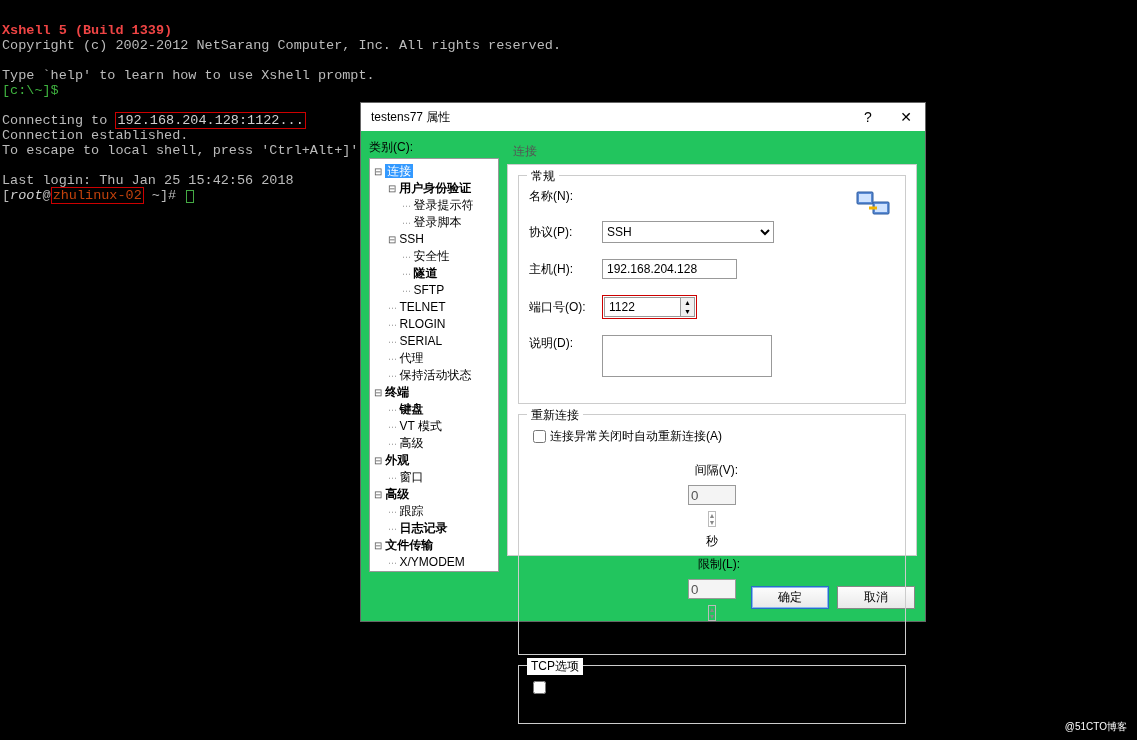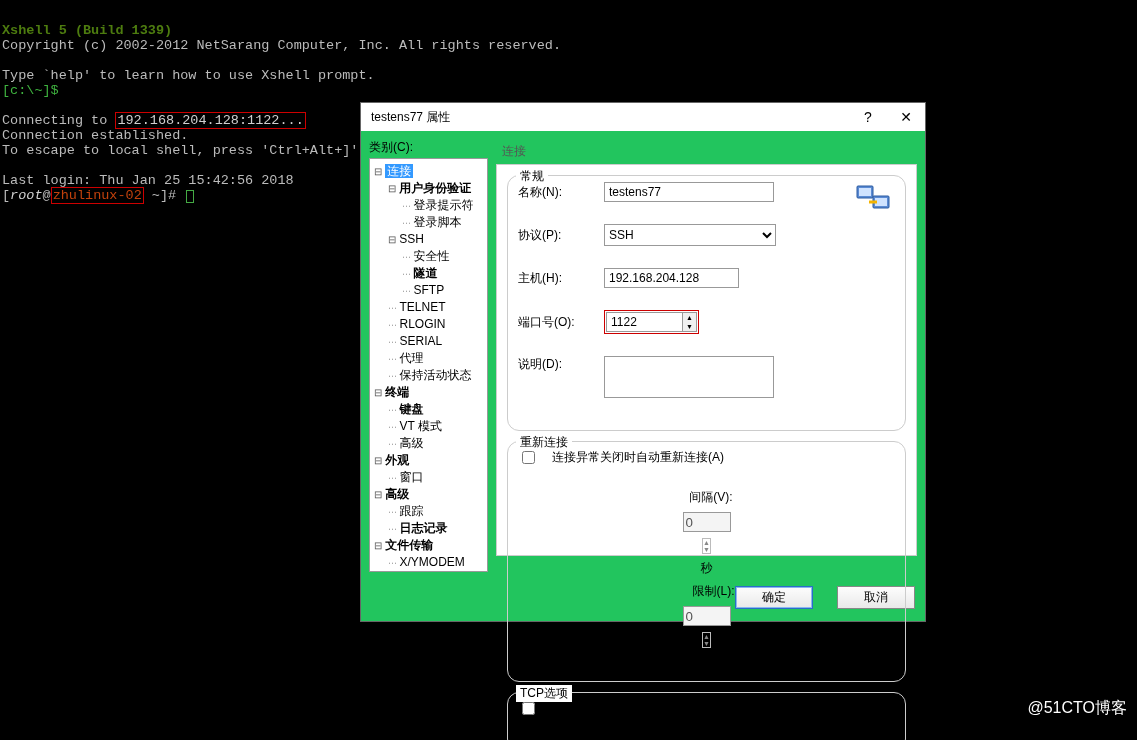--- a/index.html
+++ b/index.html
@@ -19,21 +19,21 @@
     width: 1137px;
     height: 740px;
     background: #000;
     color: #bbb;
     font-family: "Consolas", "Courier New", monospace;
     font-size: 13.5px;
     line-height: 15px;
     padding: 8px 0 0 2px;
     white-space: pre;
   }
-  .term-white { color: #4d7c0f; font-weight: bold; }
+  .term-white { color: #ef4444; font-weight: bold; }
   .term-green { color: #3fb33f; }
   .term-red-box { color: #d0d0d0; border: 1px solid #c00; padding: 0 1px; }
   .term-red-host { color: #c2410c; border: 1px solid #c00; padding: 0 1px; }
   .prompt-user { color: #d0d0d0; font-style: italic; }
   .cursor-block {
     display: inline-block;
     width: 8px; height: 13px;
     border: 1px solid #4a4;
     vertical-align: bottom;
     margin-left: 2px;
@@ -66,21 +66,21 @@
     display: flex; align-items: center; justify-content: center;
     font-size: 14px;
     color: #000;
     cursor: pointer;
   }
   .dlg-body {
     display: flex;
     padding: 8px;
     gap: 8px;
   }
-  .left-col { width: 119px; }
+  .left-col { width: 130px; }
   .cat-label { font-size: 12px; margin-bottom: 2px; display: block; }
   .tree {
     border: 1px solid #999;
     background: #fff;
     height: 414px;
     overflow: auto;
     font-size: 12px;
     padding: 4px 2px;
   }
   .tree ul { list-style: none; margin: 0; padding-left: 14px; }
@@ -102,37 +102,37 @@
     color: #555;
   }
   .pane-body {
     background: #fff;
     border: 1px solid #ccc;
     padding: 10px;
     height: 392px;
   }
   .group {
     border: 1px solid #ccc;
-    border-radius: 12px;
+    border-radius: 0;
     margin-bottom: 10px;
     position: relative;
-    padding: 6px 10px 10px 10px;
+    padding: 12px 10px 10px 10px;
   }
   .group-title {
     position: absolute;
     top: -8px; left: 8px;
     background: #fff;
     padding: 0 4px;
     font-size: 12px;
   }
   .form-row {
     display: flex;
     align-items: center;
-    margin-bottom: 22px;
-    gap: 14px;
+    margin-bottom: 16px;
+    gap: 1px;
   }
   .form-row .flabel {
     width: 72px;
     font-size: 12px;
   }
   .form-row input[type=text] {
     height: 20px;
     padding: 0 4px;
     font-size: 12px;
     border: 1px solid #999;
@@ -160,44 +160,44 @@
   }
   textarea {
     resize: none; font-size: 12px; border: 1px solid #999;
   }
   .reconnect-row { display: flex; align-items: center; gap: 6px; margin-top: 8px; font-size: 12px; flex-direction: column; }
   .reconnect-row input[type=text] { width: 48px; height: 20px; border:1px solid #999; background:#f4f4f4; }
 
   .btn-row {
     display: flex;
     justify-content: flex-end;
-    gap: 24px;
+    gap: 8px;
     padding: 6px 10px 12px 0;
   }
   .btn {
     min-width: 78px;
     height: 23px;
     border: 1px solid #888;
     background: linear-gradient(#fdfdfd,#e9e9e9);
     font-size: 12px;
     cursor: pointer;
   }
   .btn.primary { border: 1px solid #2a6dc9; box-shadow: inset 0 0 0 1px #8ab7ee; }
 
   .icon-computers {
     width: 40px; height: 34px;
     position: relative;
   }
   .icon-computers svg { width: 40px; height: 34px; }
 
   .watermark {
     position: absolute;
-    right: 10px; bottom: 21px;
+    right: 10px; bottom: 6px;
     color: #fff;
-    font-size: 16px;
+    font-size: 10px;
   }
 </style>
 </head>
 <body>
 
 <div class="terminal">
 <span class="term-white">Xshell 5 (Build 1339)</span>
 <span>Copyright (c) 2002-2012 NetSarang Computer, Inc. All rights reserved.</span>
 
 <span>Type `help' to learn how to use Xshell prompt.</span>
@@ -282,21 +282,20 @@
       <div class="pane-title">连接</div>
       <div class="pane-body">
 
         <div class="group">
           <span class="group-title">常规</span>
 
           <div style="display:flex; gap:10px;">
             <div style="flex:1;">
               <div class="form-row">
                 <span class="flabel">名称(N):</span>
-                <input type="text" style="width: 170px;" value="testens77">
               </div>
               <div class="form-row">
                 <span class="flabel">协议(P):</span>
                 <select style="width:172px">
                   <option>SSH</option>
                 </select>
               </div>
               <div class="form-row">
                 <span class="flabel">主机(H):</span>
                 <input type="text" style="width: 135px;" value="192.168.204.128">

